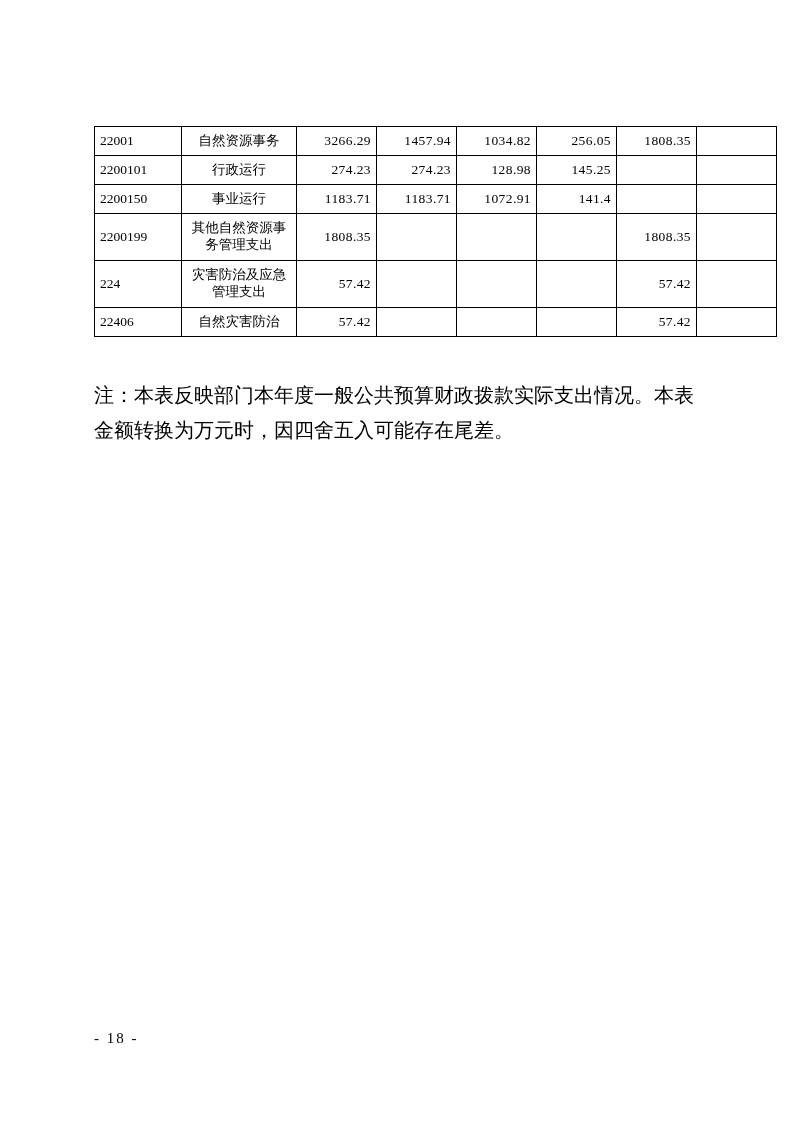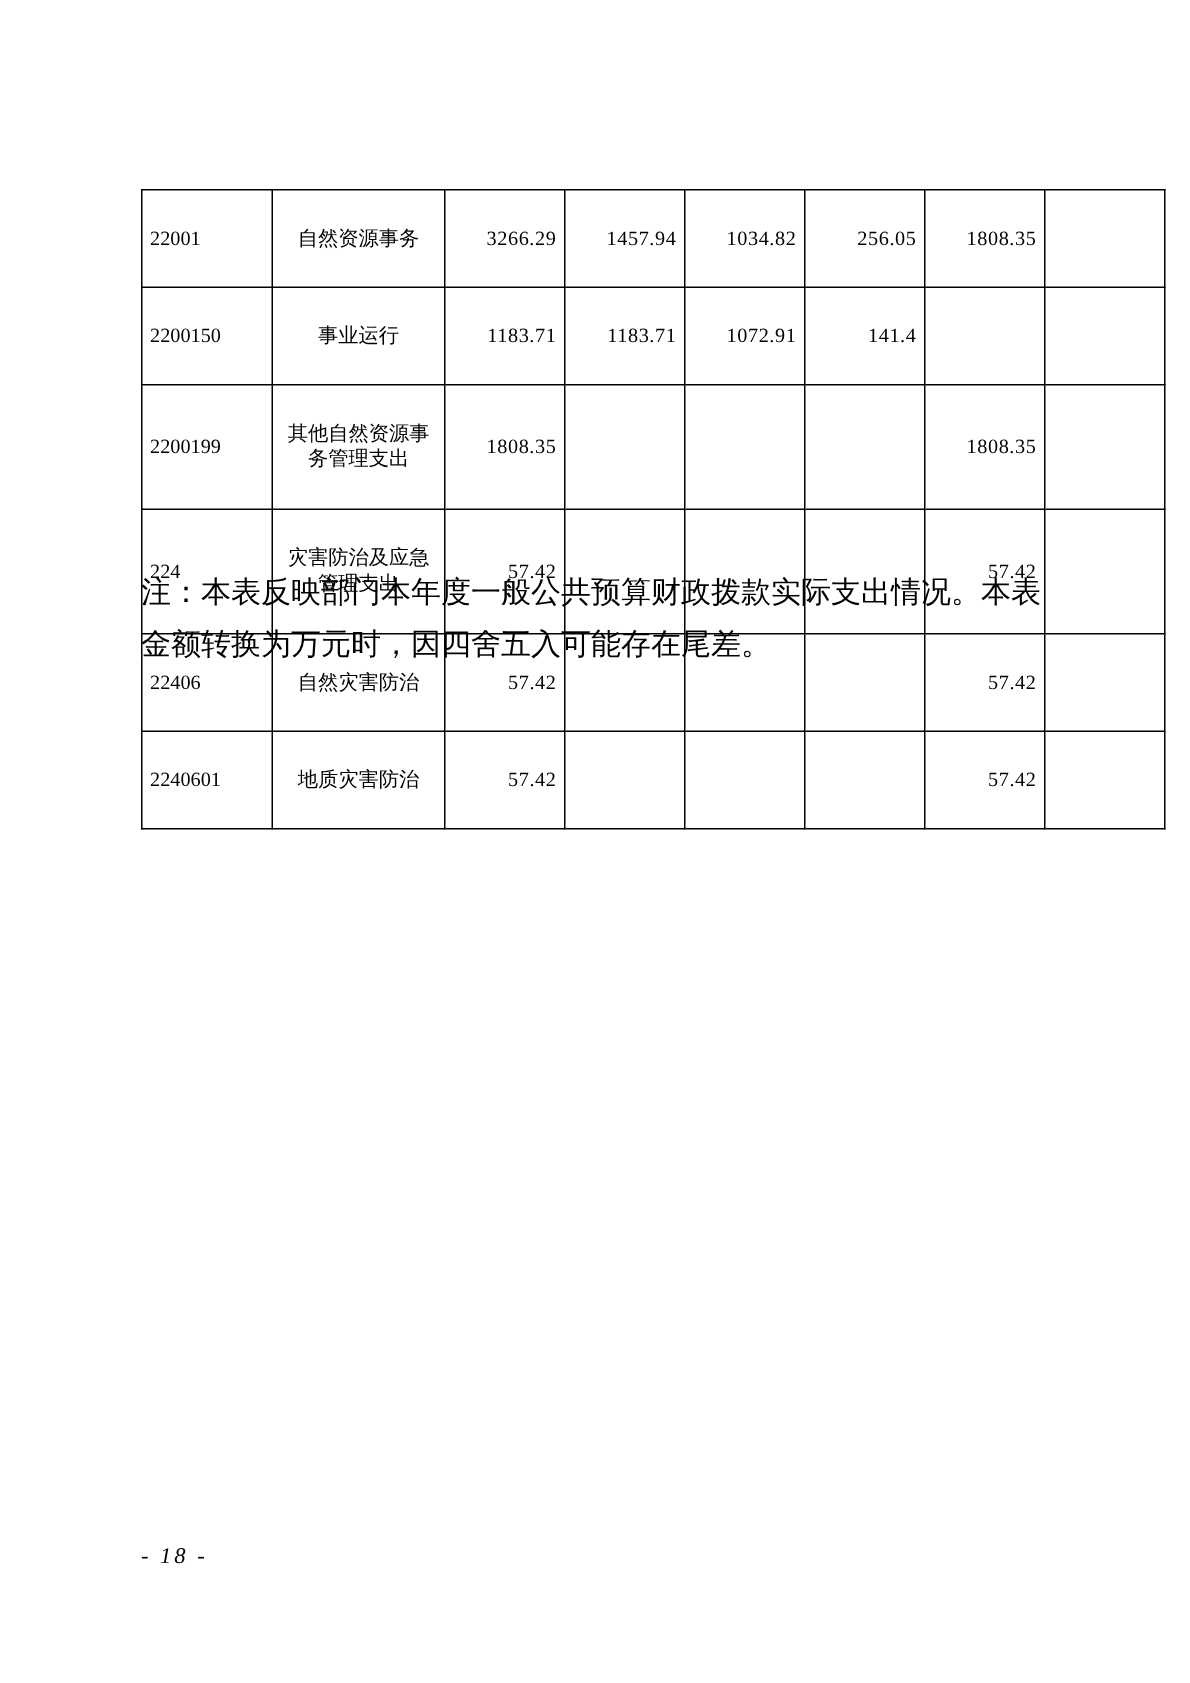--- a/index.html
+++ b/index.html
@@ -27,21 +27,21 @@
     left: 94px;
     top: 126px;
     width: 595px;
     border-collapse: collapse;
     table-layout: fixed;
   }
   .doc-table td {
     border: 1px solid #000000;
     font-size: 13.5px;
     line-height: 1.25;
-    padding: 21px 5px;
+    padding: 3px 5px;
     vertical-align: middle;
     height: 22px;
   }
   .col-code   { width: 76px; text-align: left; }
   .col-name   { width: 104px; text-align: center; }
   .col-num    { width: 69px; text-align: right; }
   .col-last   { width: 69px; text-align: right; }
   .num {
     font-family: Liberation Serif, serif;
     letter-spacing: 0.4px;
@@ -55,21 +55,20 @@
     font-size: 20px;
     line-height: 1.75;
     text-align: justify;
   }
   .footer-page {
     position: absolute;
     left: 94px;
     top: 1030px;
     font-size: 15px;
     letter-spacing: 2px;
-    font-style: italic;
   }
 </style>
 </head>
 <body>
 
 <div class="page">
 
   <table class="doc-table">
     <tbody>
 
@@ -77,20 +76,30 @@
         <td class="col-code">22001</td>
         <td class="col-name">自然资源事务</td>
         <td class="col-num num">3266.29</td>
         <td class="col-num num">1457.94</td>
         <td class="col-num num">1034.82</td>
         <td class="col-num num">256.05</td>
         <td class="col-num num">1808.35</td>
         <td class="col-last num"></td>
       </tr>
 
+      <tr>
+        <td class="col-code">2200101</td>
+        <td class="col-name">行政运行</td>
+        <td class="col-num num">274.23</td>
+        <td class="col-num num">274.23</td>
+        <td class="col-num num">128.98</td>
+        <td class="col-num num">145.25</td>
+        <td class="col-num num"></td>
+        <td class="col-last num"></td>
+      </tr>
 
       <tr>
         <td class="col-code">2200150</td>
         <td class="col-name">事业运行</td>
         <td class="col-num num">1183.71</td>
         <td class="col-num num">1183.71</td>
         <td class="col-num num">1072.91</td>
         <td class="col-num num">141.4</td>
         <td class="col-num num"></td>
         <td class="col-last num"></td>
@@ -122,30 +131,20 @@
         <td class="col-code">22406</td>
         <td class="col-name">自然灾害防治</td>
         <td class="col-num num">57.42</td>
         <td class="col-num num"></td>
         <td class="col-num num"></td>
         <td class="col-num num"></td>
         <td class="col-num num">57.42</td>
         <td class="col-last num"></td>
       </tr>
 
-      <tr>
-        <td class="col-code">2240601</td>
-        <td class="col-name">地质灾害防治</td>
-        <td class="col-num num">57.42</td>
-        <td class="col-num num"></td>
-        <td class="col-num num"></td>
-        <td class="col-num num"></td>
-        <td class="col-num num">57.42</td>
-        <td class="col-last num"></td>
-      </tr>
 
     </tbody>
   </table>
 
   <div class="note">注：本表反映部门本年度一般公共预算财政拨款实际支出情况。本表金额转换为万元时，因四舍五入可能存在尾差。</div>
 
   <div class="footer-page">- 18 -</div>
 
 </div>
 

